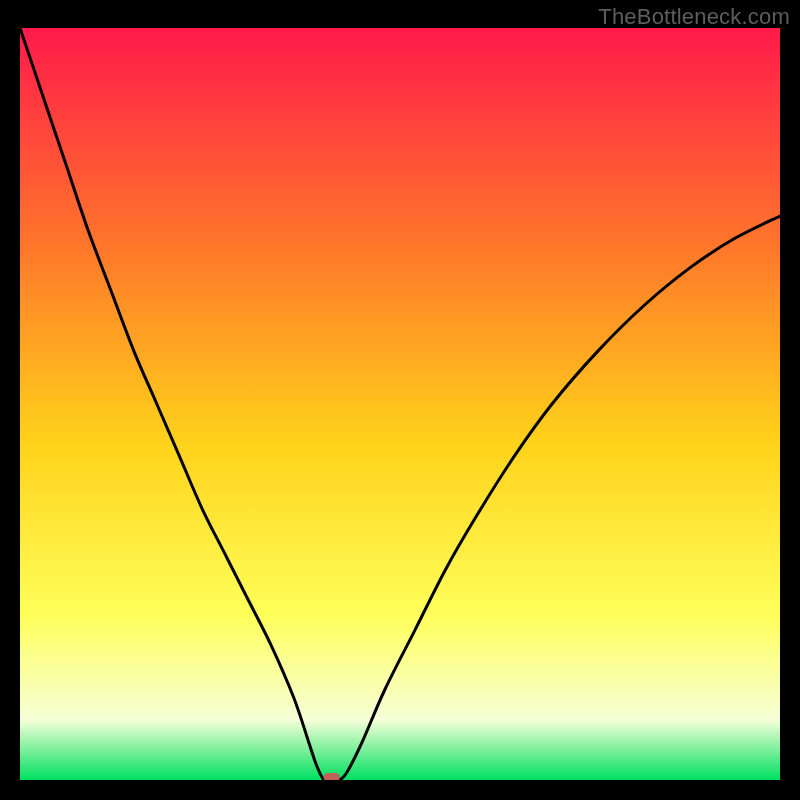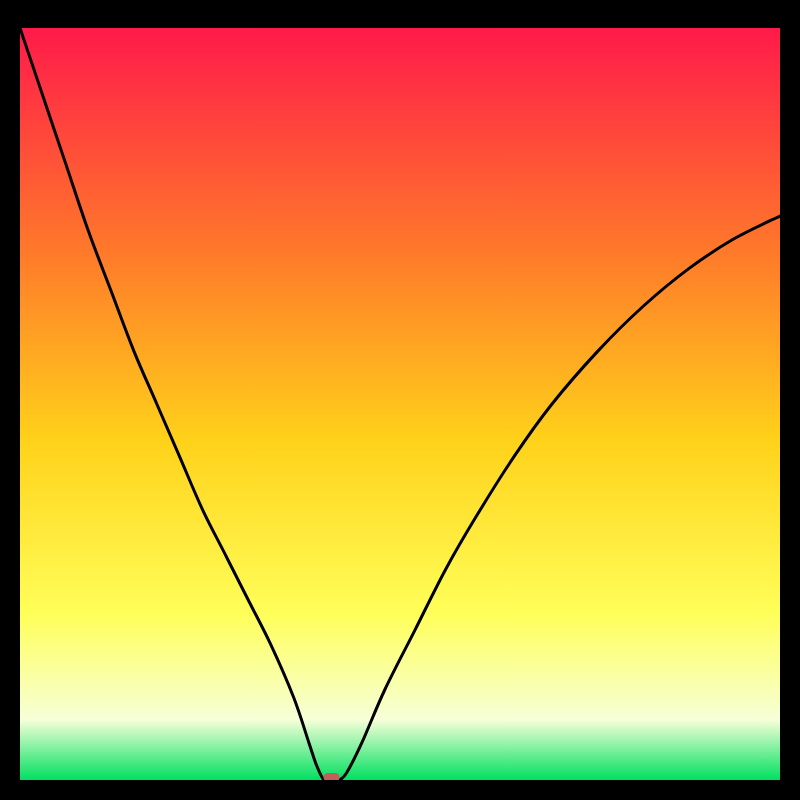--- a/index.html
+++ b/index.html
@@ -37,20 +37,21 @@
   svg.plot {
     display: block;
     width: 760px;
     height: 752px;
   }
 </style>
 </head>
 <body>
 
 <div class="frame">
+  <div class="watermark">TheBottleneck.com</div>
 
   <div class="plot-wrap">
     <svg class="plot" viewBox="0 0 760 752" preserveAspectRatio="none">
       <defs>
         <linearGradient id="bg-grad" x1="0" y1="0" x2="0" y2="1">
           <stop id="g0" offset="0%" stop-color="#ff1a4a"></stop>
           <stop id="g1" offset="30%" stop-color="#ff7a2a"></stop>
           <stop id="g2" offset="55%" stop-color="#ffd21a"></stop>
           <stop id="g3" offset="78%" stop-color="#ffff5a"></stop>
           <stop id="g4" offset="92%" stop-color="#f6ffd8"></stop>

